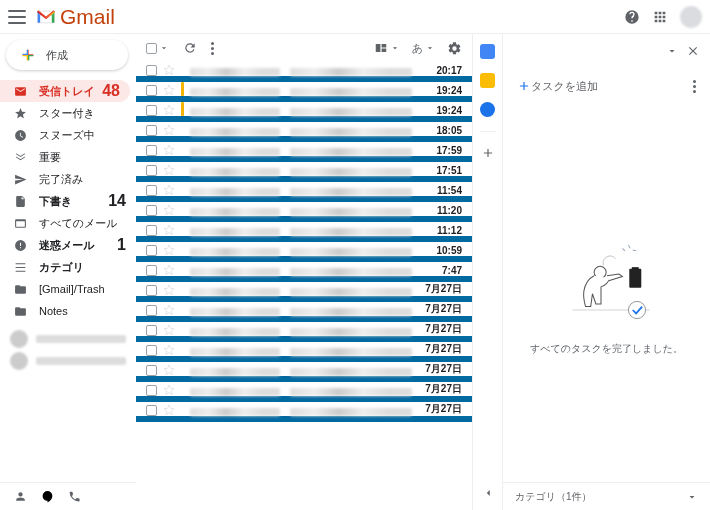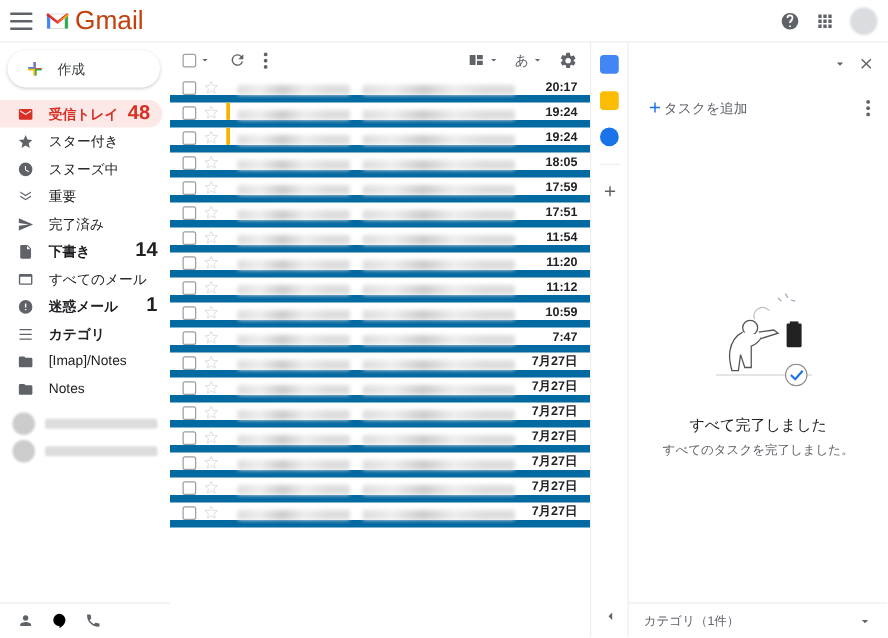--- a/index.html
+++ b/index.html
@@ -178,21 +178,21 @@
         <div class="sb-item bold">
           <svg class="sic" viewBox="0 0 24 24">
             <path d="M3 4h18v2H3zm0 7h18v2H3zm0 7h18v2H3z"></path>
           </svg>
           <span>カテゴリ</span>
         </div>
         <div class="sb-item">
           <svg class="sic" viewBox="0 0 24 24">
             <path d="M10 4H4a2 2 0 00-2 2v12a2 2 0 002 2h16a2 2 0 002-2V8a2 2 0 00-2-2h-8l-2-2z"></path>
           </svg>
-          <span>[Imap]/Notes</span>
+          <span>[Gmail]/Trash</span>
         </div>
         <div class="sb-item">
           <svg class="sic" viewBox="0 0 24 24">
             <path d="M10 4H4a2 2 0 00-2 2v12a2 2 0 002 2h16a2 2 0 002-2V8a2 2 0 00-2-2h-8l-2-2z"></path>
           </svg>
           <span>Notes</span>
         </div>
       </div>
     <div class="sb-acc">
       <div class="row">
@@ -469,21 +469,20 @@
         <circle cx="62" cy="46" r="7" fill="#fff" stroke="#555" stroke-width="1.2"></circle>
         <path d="M55 50 q-10 5 -12 18 q-1 8 2 18 l6 0 l2 -15 l4 12 l6 0 l0 -20 q8 -3 10 -10" fill="#fff" stroke="#555" stroke-width="1.2"></path>
         <path d="M70 50 l14 -2 l4 3 l-16 5" fill="#fff" stroke="#555" stroke-width="1.2"></path>
         <rect x="96" y="42" width="14" height="22" fill="#222" rx="1"></rect>
         <rect x="99" y="40" width="8" height="3" fill="#222"></rect>
         <path d="M30 90 h90" stroke="#ccc" stroke-width="1"></path>
         <circle cx="105" cy="90" r="10" fill="#fff" stroke="#888" stroke-width="1"></circle>
         <path d="M100 90 l4 4 l7 -8" fill="none" stroke="#1a73e8" stroke-width="2"></path>
         <path d="M88 18 l3 3 M95 14 l2 4 M100 20 l4 1" stroke="#9ab" stroke-width="1.2" fill="none"></path>
       </svg>
-      <div class="p-done">すべて完了しました</div>
       <div class="p-desc">すべてのタスクを完了しました。</div>
     </div>
     <div class="p-ft">
       <span>カテゴリ（1件）</span>
       <svg viewBox="0 0 24 24">
           <path d="M7 10l5 5 5-5z"></path>
         </svg>
     </div>
   </div>
 </div>

